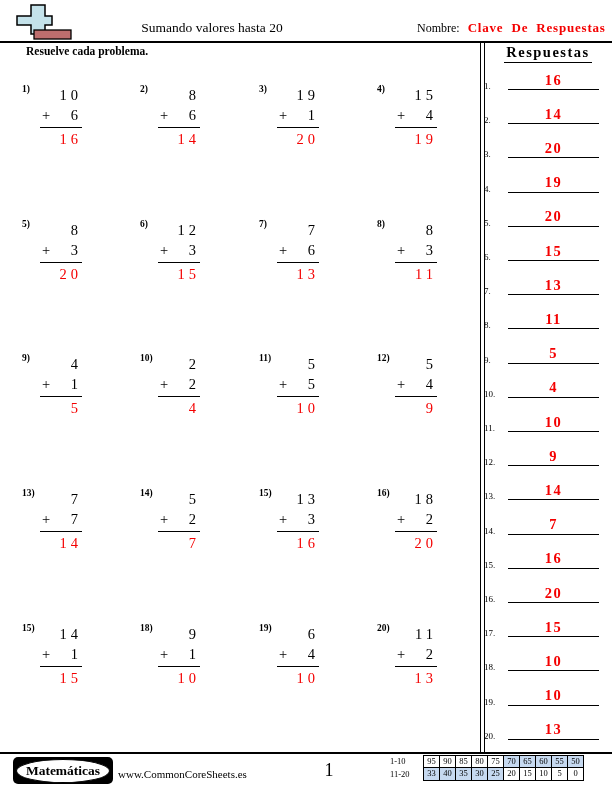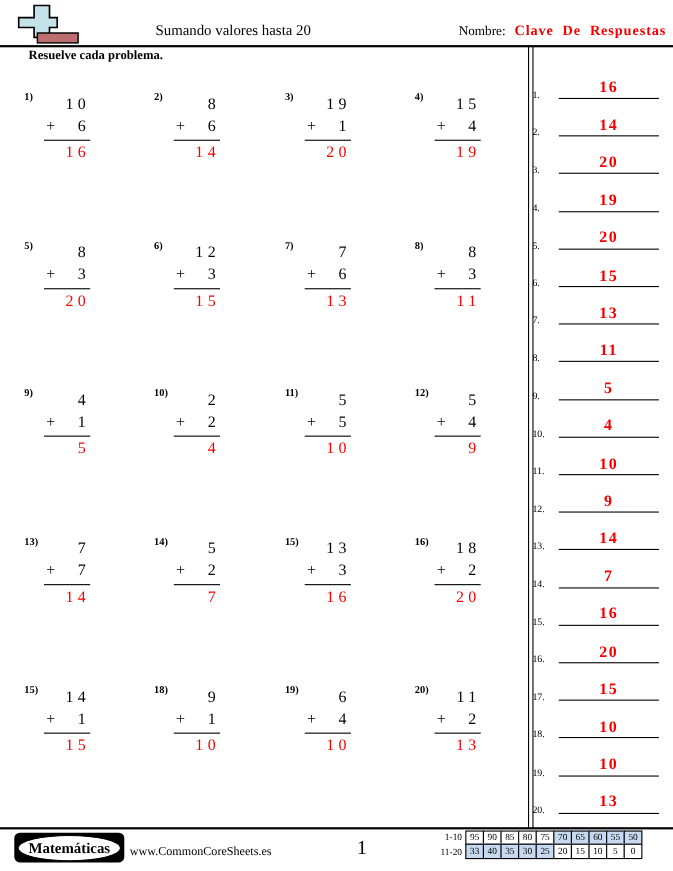--- a/index.html
+++ b/index.html
@@ -40,21 +40,21 @@
   
   .fline{position:absolute;left:0;top:752px;width:612px;height:2px;background:#000;}
   .badge{position:absolute;left:13px;top:757px;width:100px;height:27px;background:#000;
        border-radius:5px;display:flex;align-items:center;justify-content:center;}
   .badge-oval{width:92px;height:22px;background:#fff;border:1.6px solid #000;border-radius:50%;
        display:flex;align-items:center;justify-content:center;font-weight:bold;font-size:13.5px;}
   .site{position:absolute;left:118px;top:768px;font-size:11px;}
   .pagenum{position:absolute;left:318px;top:760px;width:22px;text-align:center;font-size:18px;}
   .score{position:absolute;left:390px;top:755px;}
   .score-row{display:flex;height:13px;}
-  .score-label{width:30px;text-align:right;padding-right:4px;font-size:8.5px;line-height:13px;}
+  .score-label{width:30px;padding-right:4px;font-size:8.5px;line-height:13px;}
   .score-cell{box-sizing:border-box;width:17px;border:1px solid #000;margin-left:-1px;
        text-align:center;font-size:8.5px;line-height:11px;background:#fff;}
   .score-row + .score-row .score-cell{margin-top:-1px;}
   .score-cell.shaded{background:var(--cellblue);}
 </style>
 </head>
 <body>
 
 <div class="page">
 
@@ -286,20 +286,23 @@
       <div class="p-oprow">
         <span class="p-plus">+</span>
         <span class="p-bottom">2</span>
       </div>
       <div class="p-ans">13</div>
     </div>
   </div>
     </div>
 
   <div class="sep"></div>
+  <div class="resp-title">
+    <span>Respuestas</span>
+  </div>
   <div>
       <div class="ans-row" style="top: 68px;">
     <span class="ans-num">1.</span>
     <span class="ans-line">
       <span class="ans-val">16</span>
     </span>
   </div>
       <div class="ans-row" style="top: 102.2px;">
     <span class="ans-num">2.</span>
     <span class="ans-line">

